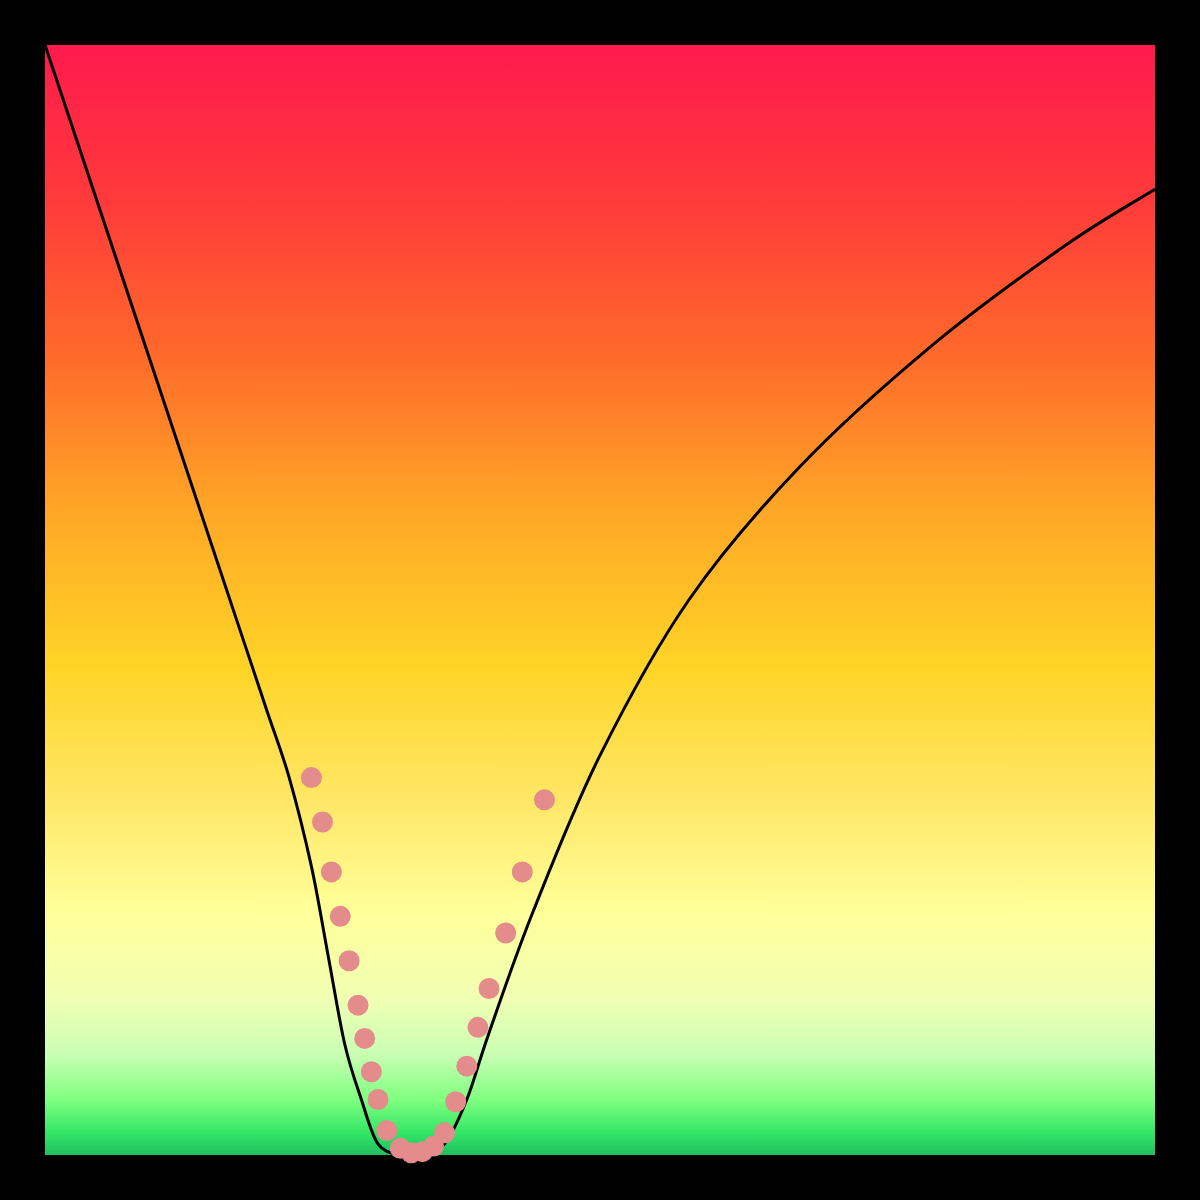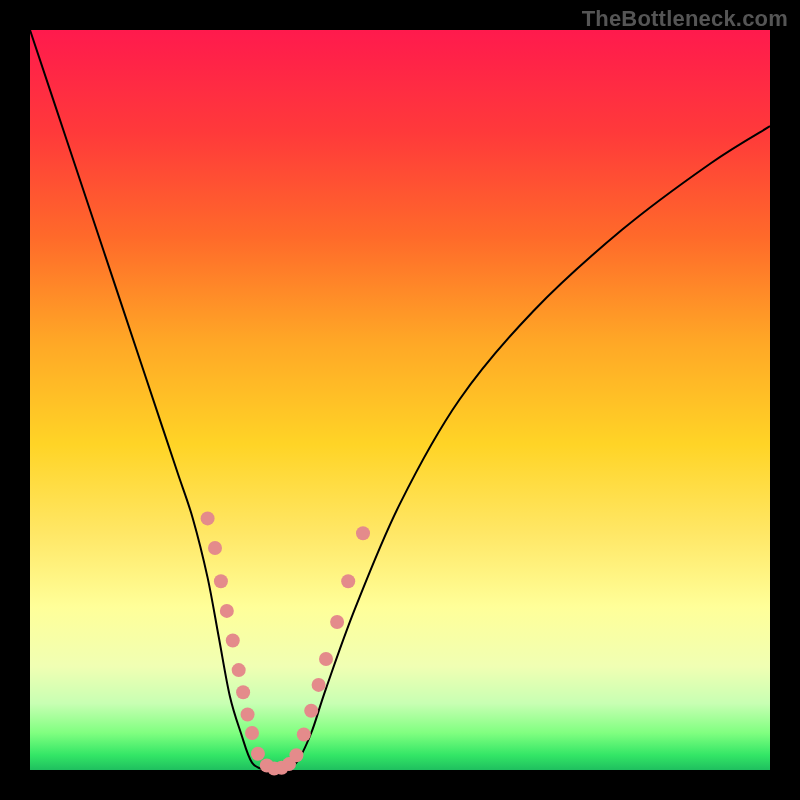--- a/index.html
+++ b/index.html
@@ -48,21 +48,20 @@
     height: 740px;
     overflow: visible;
   }
   .curve-path { fill: none; stroke: #000; stroke-width: 2; }
   .marker { fill: #e48b8b; stroke: none; }
 </style>
 </head>
 <body>
 
 <div class="stage">
-  <div class="watermark">TheBottleneck.com</div>
   <div class="plot-area">
     <svg class="curve" viewBox="0 0 740 740">
       <path id="curvePath" class="curve-path" d="M 0.00 0.00 C 6.17 18.50, 24.67 74.00, 37.00 111.00 C 49.33 148.00, 61.67 185.00, 74.00 222.00 C 86.33 259.00, 101.13 303.40, 111.00 333.00 C 120.87 362.60, 127.03 381.10, 133.20 399.60 C 139.37 418.10, 143.07 429.20, 148.00 444.00 C 152.93 458.80, 157.87 471.13, 162.80 488.40 C 167.73 505.67, 173.28 527.87, 177.60 547.60 C 181.92 567.33, 185.00 587.07, 188.70 606.80 C 192.40 626.53, 196.10 649.97, 199.80 666.00 C 203.50 682.03, 207.20 691.90, 210.90 703.00 C 214.60 714.10, 217.68 726.43, 222.00 732.60 C 226.32 738.77, 231.87 738.77, 236.80 740.00 C 241.73 741.23, 246.67 741.23, 251.60 740.00 C 256.53 738.77, 261.47 738.77, 266.40 732.60 C 271.33 726.43, 276.27 715.33, 281.20 703.00 C 286.13 690.67, 288.60 679.57, 296.00 658.60 C 303.40 637.63, 313.27 608.03, 325.60 577.20 C 337.93 546.37, 352.73 508.13, 370.00 473.60 C 387.27 439.07, 407.00 402.07, 429.20 370.00 C 451.40 337.93, 476.07 309.57, 503.20 281.20 C 530.33 252.83, 562.40 224.47, 592.00 199.80 C 621.60 175.13, 656.13 150.47, 680.80 133.20 C 705.47 115.93, 730.13 102.37, 740.00 96.20"></path>
       <g id="markerGroup">
           <circle cx="177.60" cy="488.40" r="7" class="marker" fill="#e48b8b"></circle>
           <circle cx="185.00" cy="518.00" r="7" class="marker" fill="#e48b8b"></circle>
           <circle cx="190.92" cy="551.30" r="7" class="marker" fill="#e48b8b"></circle>
           <circle cx="196.84" cy="580.90" r="7" class="marker" fill="#e48b8b"></circle>
           <circle cx="202.76" cy="610.50" r="7" class="marker" fill="#e48b8b"></circle>
           <circle cx="208.68" cy="640.10" r="7" class="marker" fill="#e48b8b"></circle>

